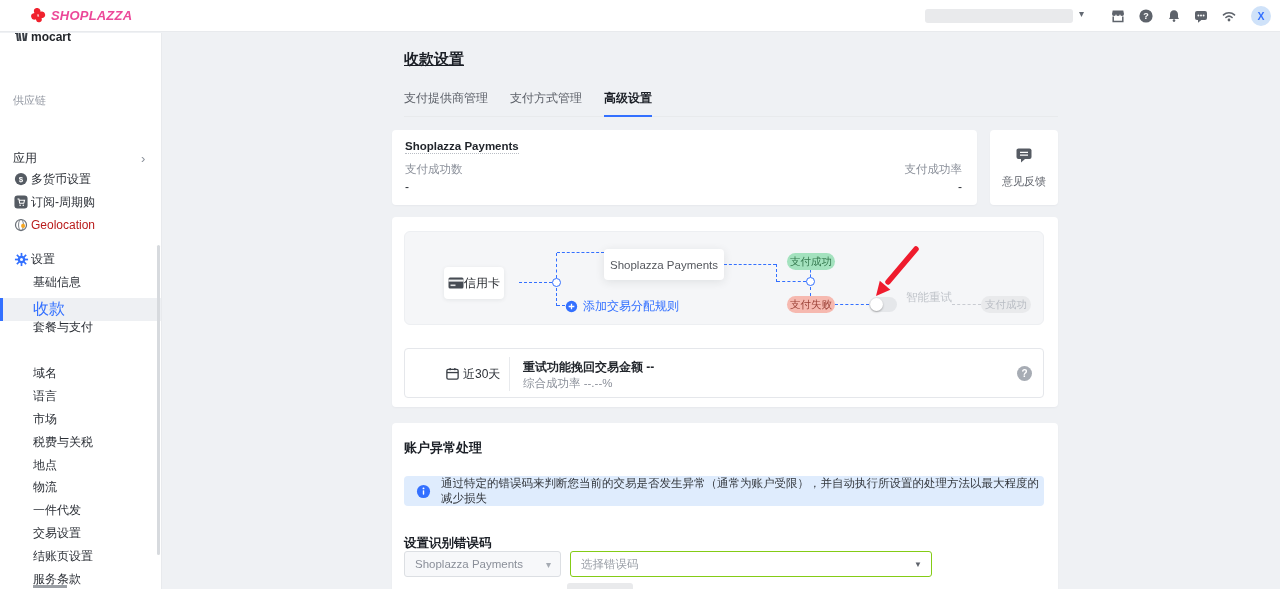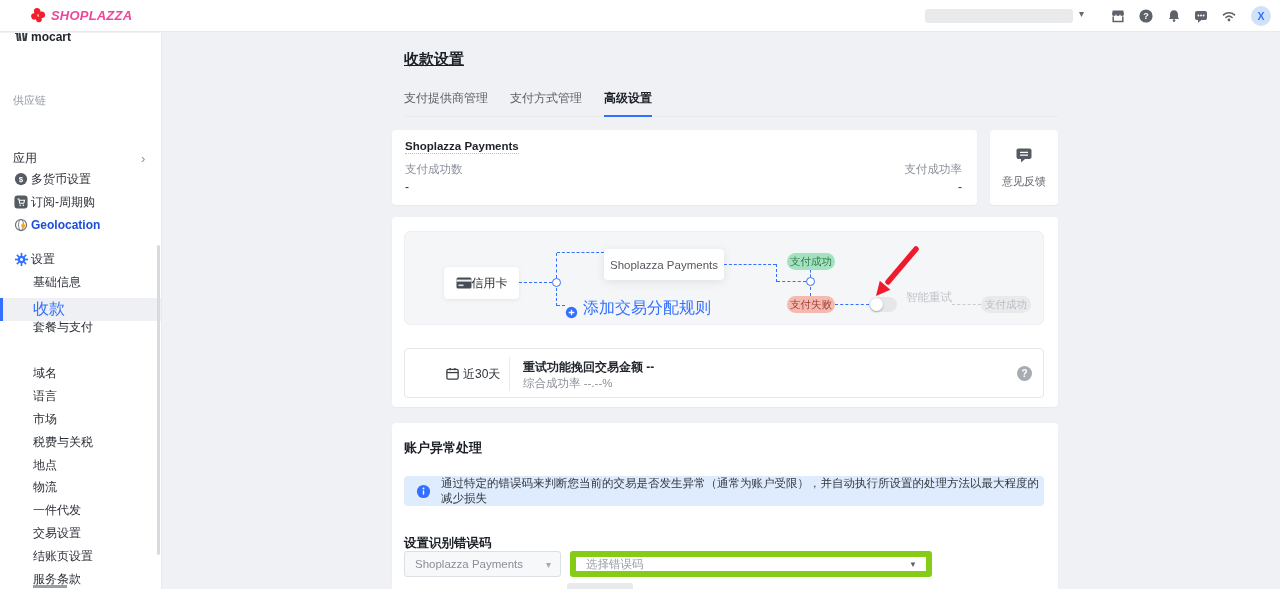--- a/index.html
+++ b/index.html
@@ -42,27 +42,27 @@
   .c1-lbl { position:absolute; font-size:11.5px; color:#8A8F99; top:32px; }
   .c1-val { position:absolute; font-size:12px; color:#2B2F36; top:50px; }
 
   .fbcard { position:absolute; left:990px; top:130px; width:68px; height:75px; text-align:center; cursor:pointer; }
   .fbcard .fb-lbl { position:absolute; top:44px; width:68px; font-size:11px; color:#5E626A; }
   .fbcard svg { position:absolute; left:25px; top:17px; }
 
   .card2 { position:absolute; left:392px; top:217px; width:666px; height:190px; }
   .flowpanel { position:absolute; left:404px; top:231px; width:640px; height:94px; background:#F5F6F8; border:1px solid #EDEFF2; border-radius:6px; }
   .node { position:absolute; background:#fff; border-radius:4px; display:flex; align-items:center; justify-content:center; font-size:12px; color:#2B2E33; }
-  .node-card { left:39px; top:35px; width:75px; height:32px; box-shadow:0 1px 4px rgba(31,35,41,.08); }
+  .node-card { left:39px; top:35px; width:60px; height:32px; box-shadow:0 1px 4px rgba(31,35,41,.08); }
   .node-provider { left:199px; top:17px; width:120px; height:31px; color:#55585E; font-size:11.5px; box-shadow:0 2px 10px rgba(31,35,41,.10); }
   .dash-b { position:absolute; border-top:1.5px dashed #3370FF; }
   .dash-bv { position:absolute; border-left:1.5px dashed #3370FF; }
   .dash-g { position:absolute; border-top:1.5px dashed #C9CCD2; }
   .fcircle { position:absolute; width:9px; height:9px; border-radius:50%; background:#fff; border:1.5px solid #3370FF; }
-  .add-rule { position:absolute; left:160px; top:66px; display:flex; align-items:flex-end; gap:5px; color:#3370FF; font-size:16px; cursor:pointer; white-space:nowrap; }
+  .add-rule { position:absolute; left:160px; top:66px; display:flex; align-items:center; gap:5px; color:#3370FF; font-size:12px; cursor:pointer; white-space:nowrap; }
   .pill { position:absolute; width:48px; height:17px; border-radius:9px; font-size:10.5px; display:flex; align-items:center; justify-content:center; }
   .pill-success { left:382px; top:21px; background:#A3E2BE; color:#35794F; }
   .pill-fail { left:382px; top:64px; background:#F6B9B0; color:#9C4238; }
   .pill-gray { left:576px; top:64px; width:50px; background:#E9EAEC; color:#B9BDC4; }
   .retry-lbl { position:absolute; left:501px; top:58px; font-size:11.5px; color:#C0C4CA; white-space:nowrap; }
   .toggle { position:absolute; left:464px; top:65px; width:28px; height:15px; background:#E5E7EA; border-radius:8px; cursor:pointer; }
   .toggle .knob { position:absolute; left:1px; top:1px; width:13px; height:13px; border-radius:50%; background:#fff; box-shadow:0 1px 2px rgba(0,0,0,.3); }
 
   .periodcard { position:absolute; left:404px; top:348px; width:640px; height:50px; background:#fff; border:1px solid #E5E7EB; border-radius:4px; }
   .pc-range { position:absolute; left:58px; top:17px; font-size:12px; color:#2B2F36; }
@@ -72,21 +72,21 @@
 
   .card3 { position:absolute; left:392px; top:423px; width:666px; height:200px; }
   .c3-title { position:absolute; left:12px; top:16px; font-size:13px; font-weight:700; color:#1B1F26; }
   .banner { position:absolute; left:12px; top:53px; width:640px; height:30px; background:#DFECFD; border-radius:4px; display:flex; align-items:center; }
   .banner svg { margin-left:12px; flex:none; }
   .banner-text { margin-left:10px; font-size:11.5px; color:#33373D; }
   .c3-sub { position:absolute; left:12px; top:99px; font-size:12.5px; font-weight:700; color:#1B1F26;margin-top:13px; }
   .select { position:absolute; top:128px; height:26px; border-radius:3px; font-size:11.5px; display:flex; align-items:center; padding:0 10px; cursor:pointer; }
   .select .sel-caret { position:absolute; right:9px; }
   .sel-disabled { left:12px; width:157px; background:#F7F8FA; border:1px solid #DCDFE3; color:#8A8F99; }
-  .sel-normal { left:178px; width:362px; background:#fff; border:6px solid #84cc16; color:#999EA6; }
+  .sel-normal { left:178px; width:362px; background:#fff; border:1px solid #84cc16; color:#999EA6; }
   .partial-btn { position:absolute; left:175px; top:160px; width:66px; height:12px; background:#E9EAEC; border-radius:3px 3px 0 0; }
 
   .help-circle { position:absolute; display:flex; align-items:center; justify-content:center; border-radius:50%; background:#A7ACB4; color:#fff; font-weight:700; }
 </style>
 </head>
 <body>
 
 <div class="topbar">
   <div class="logo">
     <svg width="16" height="16" viewBox="0 0 16 16">
@@ -173,21 +173,21 @@
   </div>
 
   <div class="srow" style="top:182px">
     <span class="ic">
       <svg width="14" height="14" viewBox="0 0 16 16">
           <circle cx="8" cy="8" r="6.3" stroke="#6A7078" stroke-width="1.4" fill="#fff"></circle>
           <ellipse cx="8" cy="8" rx="2.8" ry="6.3" stroke="#6A7078" stroke-width="1" fill="none"></ellipse>
           <circle cx="10.4" cy="9" r="2.3" fill="#F5A623"></circle>
         </svg>
     </span>
-    <span class="lbl" style="font-weight:700;color:#1d4ed8">Geolocation</span>
+    <span class="lbl" style="font-weight:400;color:#b91c1c">Geolocation</span>
   </div>
 
   <div class="srow" style="top:216px">
     <span class="ic">
       <svg width="15" height="15" viewBox="0 0 16 16">
         <g fill="#3370FF">
           <rect x="7.1" y="1" width="1.8" height="3.2"></rect>
             <rect x="7.1" y="11.8" width="1.8" height="3.2"></rect>
           <rect x="7.1" y="1" width="1.8" height="3.2" transform="rotate(45 8 8)"></rect>
             <rect x="7.1" y="11.8" width="1.8" height="3.2" transform="rotate(45 8 8)"></rect>

